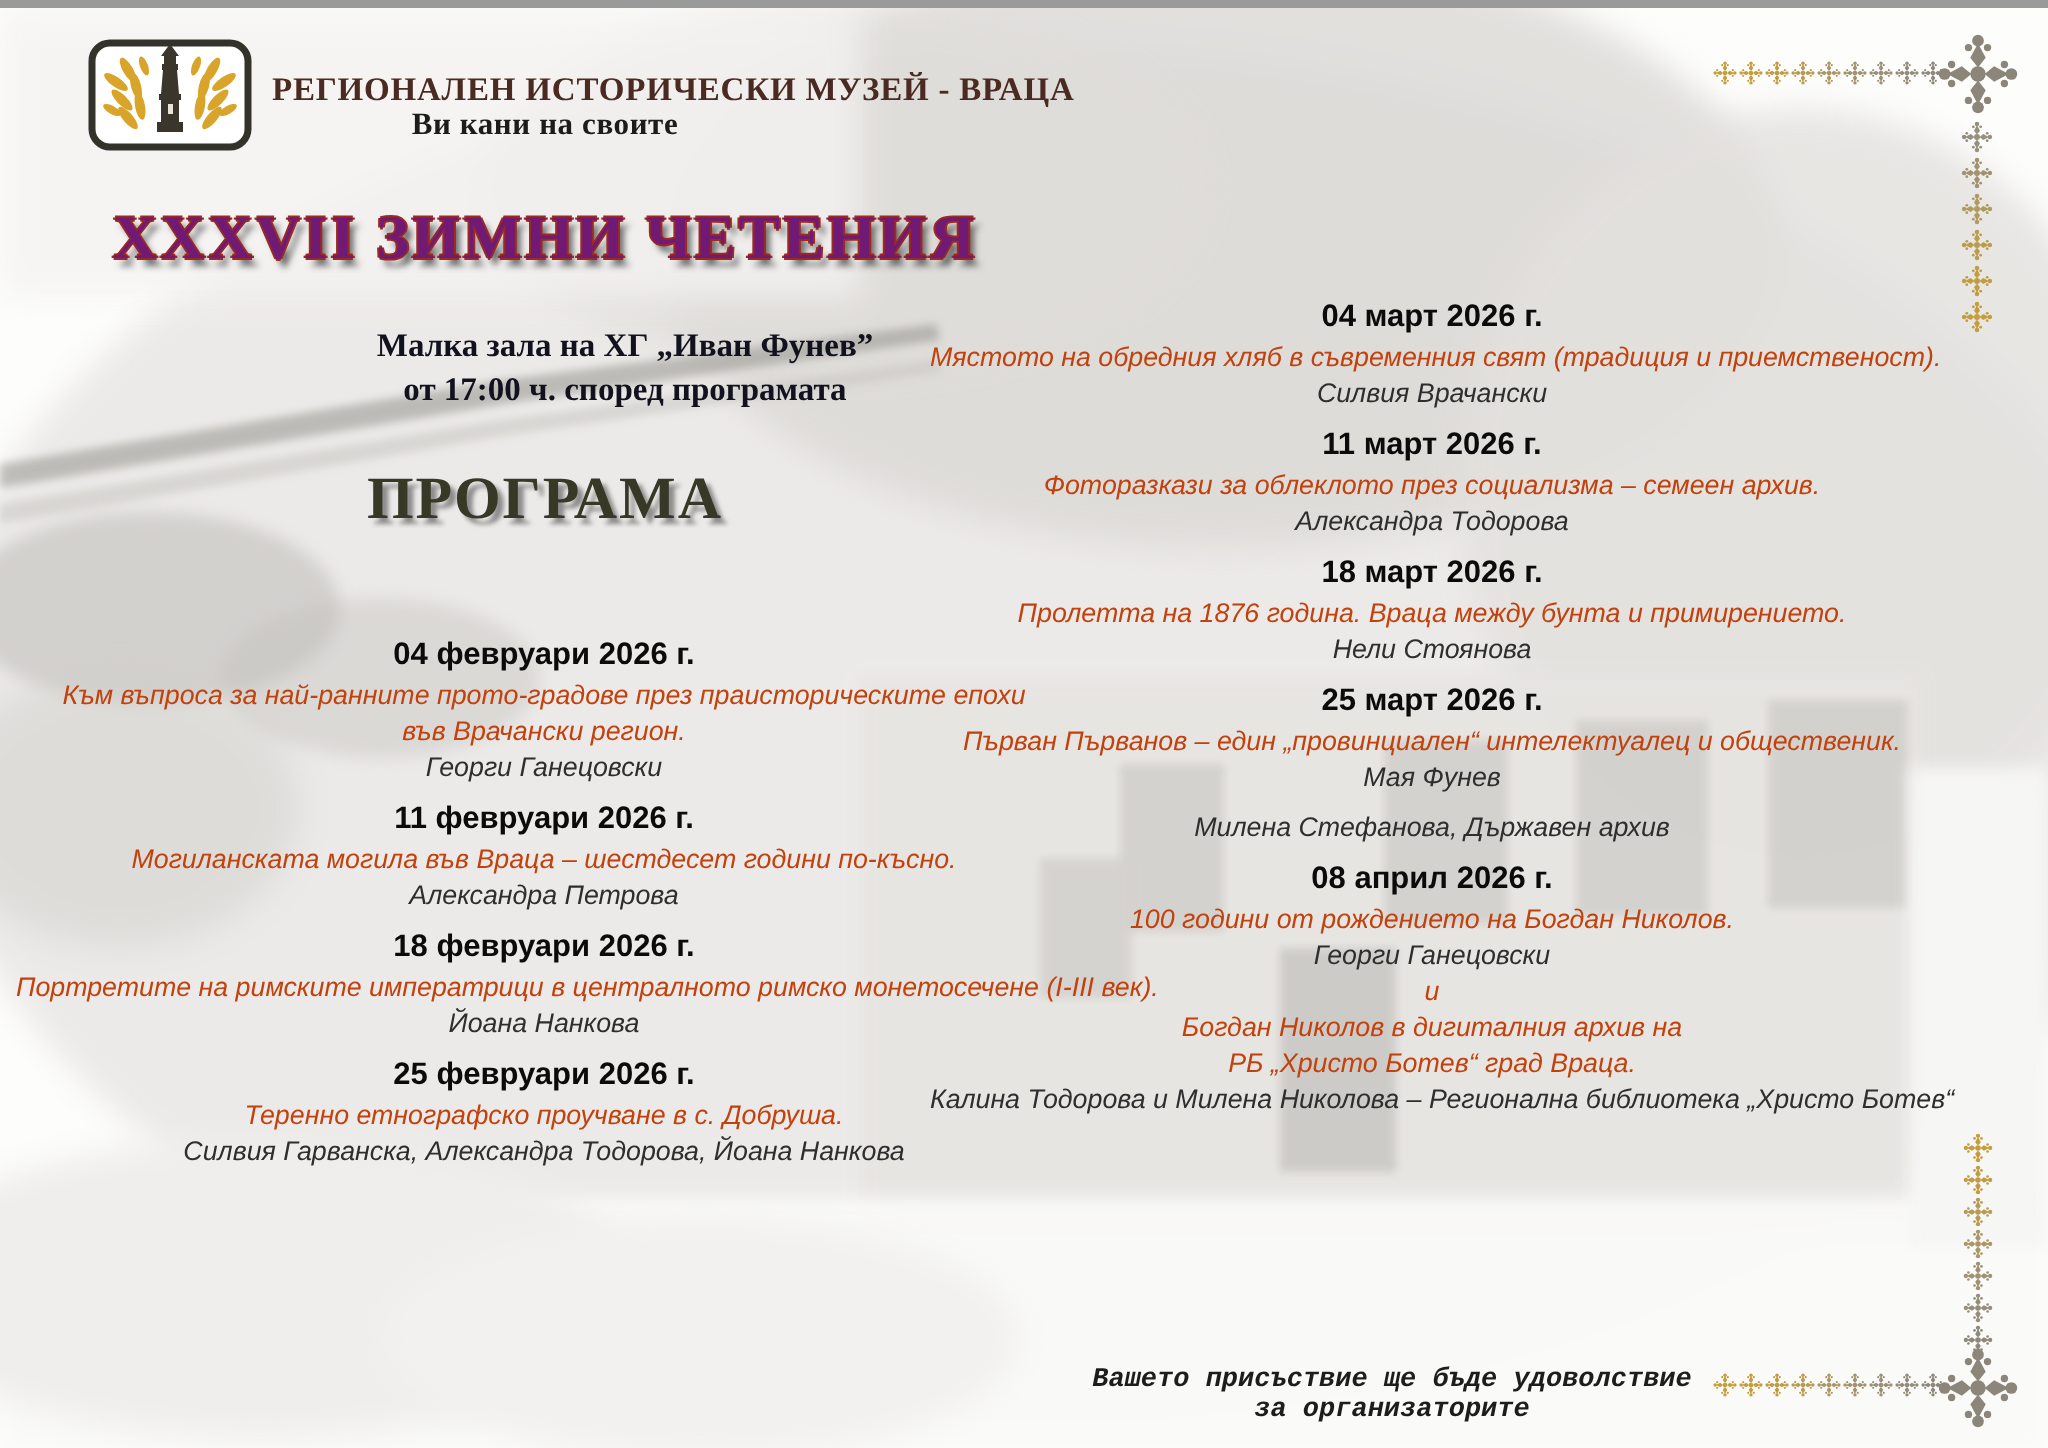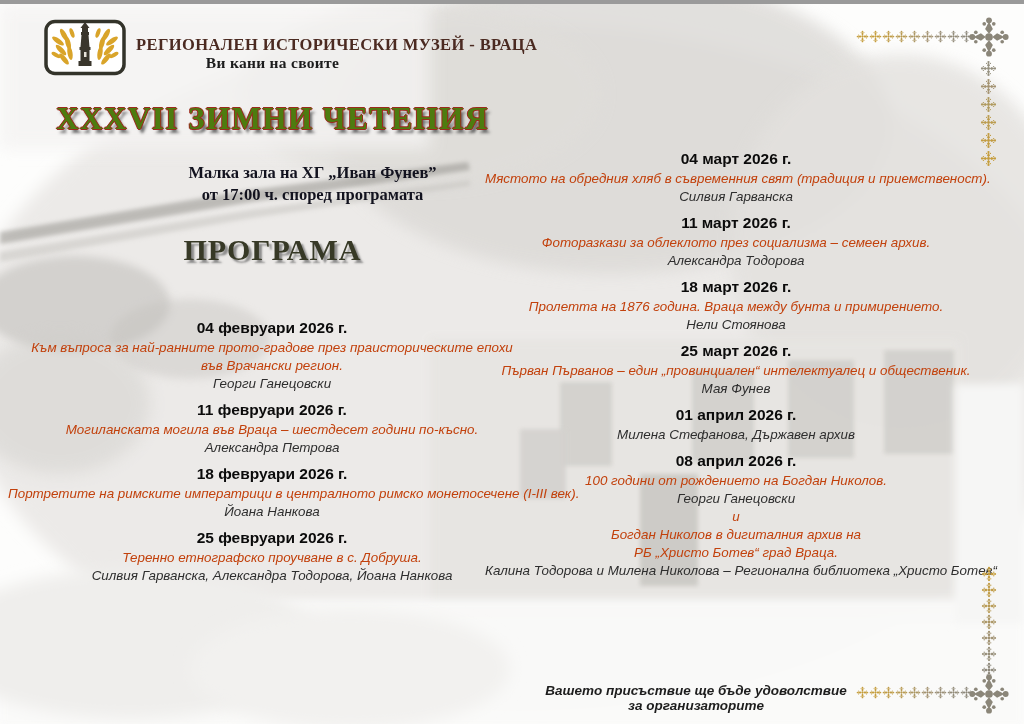--- a/index.html
+++ b/index.html
@@ -6,35 +6,35 @@
   .poster{position:relative;width:1024px;height:724px;background:#fff;overflow:hidden;
           font-family:"Liberation Sans",sans-serif;margin:4px auto;}
   .bg{position:absolute;left:0;top:0;z-index:0;}
   .abs{position:absolute;z-index:2;}
   .logo{left:44px;top:15px;width:82px;height:57px;}
   .museum-name{left:136px;top:31px;width:400px;font-family:"Liberation Serif",serif;
     font-weight:bold;font-size:16.5px;color:#4b2a21;letter-spacing:.4px;white-space:nowrap;}
   .invite{left:0;top:50px;width:545px;text-align:center;font-family:"Liberation Serif",serif;
     font-weight:bold;font-size:15.5px;color:#1c1c1c;letter-spacing:.3px;}
   .title{left:0;top:97px;width:545px;margin:0;text-align:center;font-family:"Liberation Serif",serif;
-    font-weight:bold;font-size:31px;letter-spacing:1.5px;color:#4d7c0f;white-space:nowrap;
+    font-weight:bold;font-size:31px;letter-spacing:1.5px;color:#701a75;white-space:nowrap;
     text-shadow:-1px 0 0 #9c2a1e,1px 0 0 #9c2a1e,0 -1px 0 #9c2a1e,0 1px 0 #9c2a1e,3px 4px 3px rgba(85,85,85,.85);}
   .venue{left:0;top:158px;width:545px;text-align:center;font-family:"Liberation Serif",serif;
     font-weight:bold;font-size:16.5px;color:#12121e;line-height:22px;padding-left:40px;}
   .program-heading{left:0;top:229px;width:545px;margin:0;text-align:center;font-family:"Liberation Serif",serif;
     font-weight:bold;font-size:30px;letter-spacing:1px;color:#373926;
     text-shadow:3px 3px 2px rgba(110,110,110,.75);}
   .col{position:absolute;text-align:center;z-index:2;}
   .col-left{left:8px;top:314px;width:528px;}
-  .col-right{left:485px;top:145px;width:502px;}
+  .col-right{left:465px;top:145px;width:502px;}
   .event{margin-bottom:7px;}
   .edate{font-weight:bold;font-size:15.5px;color:#0b0b0b;line-height:20px;margin-bottom:1px;}
   .eline{font-size:13.4px;line-height:18px;white-space:nowrap;color:#c2410c;font-style:italic;}
   .pres{font-style:italic;color:#2e2e2e;}
-  .footer-line{left:538px;top:679px;width:316px;text-align:center;font-family:Liberation Sans, sans-serif;
+  .footer-line{left:538px;top:679px;width:316px;text-align:center;font-family:Liberation Mono, monospace;
     font-style:italic;font-weight:bold;font-size:13.5px;color:#1d1d1d;}
   .orn-row{position:absolute;display:flex;align-items:center;z-index:2;}
   .orn-col{position:absolute;display:flex;flex-direction:column;align-items:center;z-index:2;}
   #orn-top-row{left:856px;top:26px;}
   #orn-bottom-row{left:856px;top:682px;}
   #orn-top-col{left:980px;top:56px;gap:1px;}
   #orn-bottom-col{left:981px;top:562px;}
   .corner{position:absolute;z-index:2;}
   #corner-top{left:967px;top:11px;}
   #corner-bottom{left:967px;top:668px;}
@@ -179,39 +179,38 @@
       <div class="event">
         <div class="edate">25 февруари 2026 г.</div>
         <div class="eline">Теренно етнографско проучване в с. Добруша.</div>
         <div class="eline pres">Силвия Гарванска, Александра Тодорова, Йоана Нанкова</div>
       </div>
     </div>
   <div class="col col-right">
       <div class="event">
         <div class="edate">04 март 2026 г.</div>
         <div class="eline">Мястото на обредния хляб в съвременния свят (традиция и приемственост).</div>
-        <div class="eline pres">Силвия Гарванска</div>
+        <div class="eline pres">Силвия Врачански</div>
       </div>
       <div class="event">
         <div class="edate">11 март 2026 г.</div>
         <div class="eline">Фоторазкази за облеклото през социализма – семеен архив.</div>
         <div class="eline pres">Александра Тодорова</div>
       </div>
       <div class="event">
         <div class="edate">18 март 2026 г.</div>
         <div class="eline">Пролетта на 1876 година. Враца между бунта и примирението.</div>
         <div class="eline pres">Нели Стоянова</div>
       </div>
       <div class="event">
         <div class="edate">25 март 2026 г.</div>
         <div class="eline">Първан Първанов – един „провинциален“ интелектуалец и общественик.</div>
         <div class="eline pres">Мая Фунев</div>
       </div>
       <div class="event">
-        <div class="edate">01 април 2026 г.</div>
         <div class="eline pres">Милена Стефанова, Държавен архив</div>
       </div>
       <div class="event">
         <div class="edate">08 април 2026 г.</div>
         <div class="eline">100 години от рождението на Богдан Николов.</div>
         <div class="eline pres">Георги Ганецовски</div>
         <div class="eline">и</div>
         <div class="eline">Богдан Николов в дигиталния архив на</div>
         <div class="eline">РБ „Христо Ботев“ град Враца.</div>
         <div class="eline pres">Калина Тодорова и Милена Николова – Регионална библиотека „Христо Ботев“</div>

